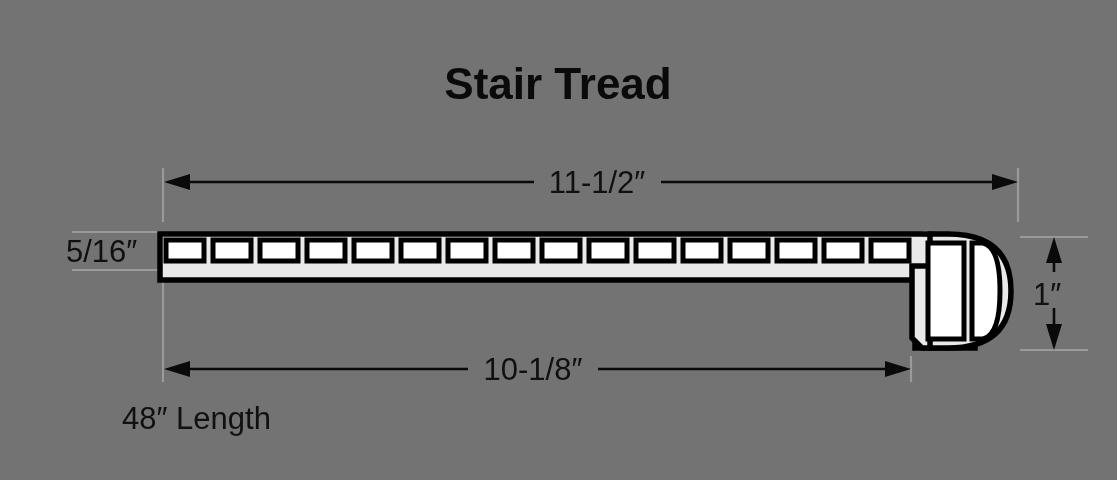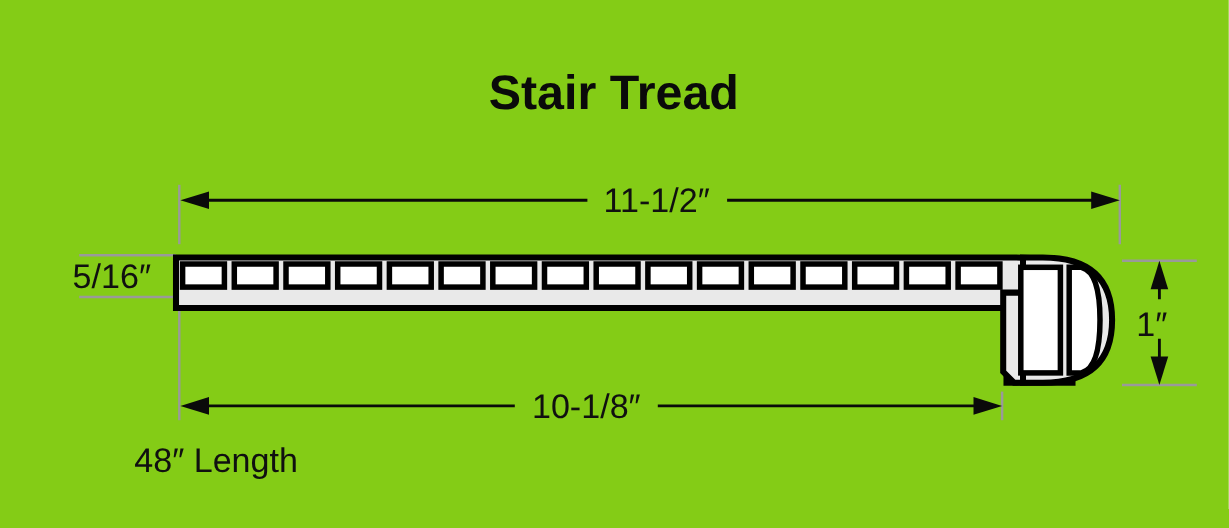--- a/index.html
+++ b/index.html
@@ -11,21 +11,21 @@
     font-family: "Liberation Sans", sans-serif;
     width: 1117px;
     height: 480px;
     overflow: hidden;
     position: relative;
   }
   #drawing-root {
     position: relative;
     width: 1117px;
     height: 480px;
-    background: #84cc16;
+    background: #737373;
   }
   #drawing-svg {
     position: absolute;
     top: 0;
     left: 0;
     width: 1117px;
     height: 480px;
     display: block;
   }
   .dim-text {

